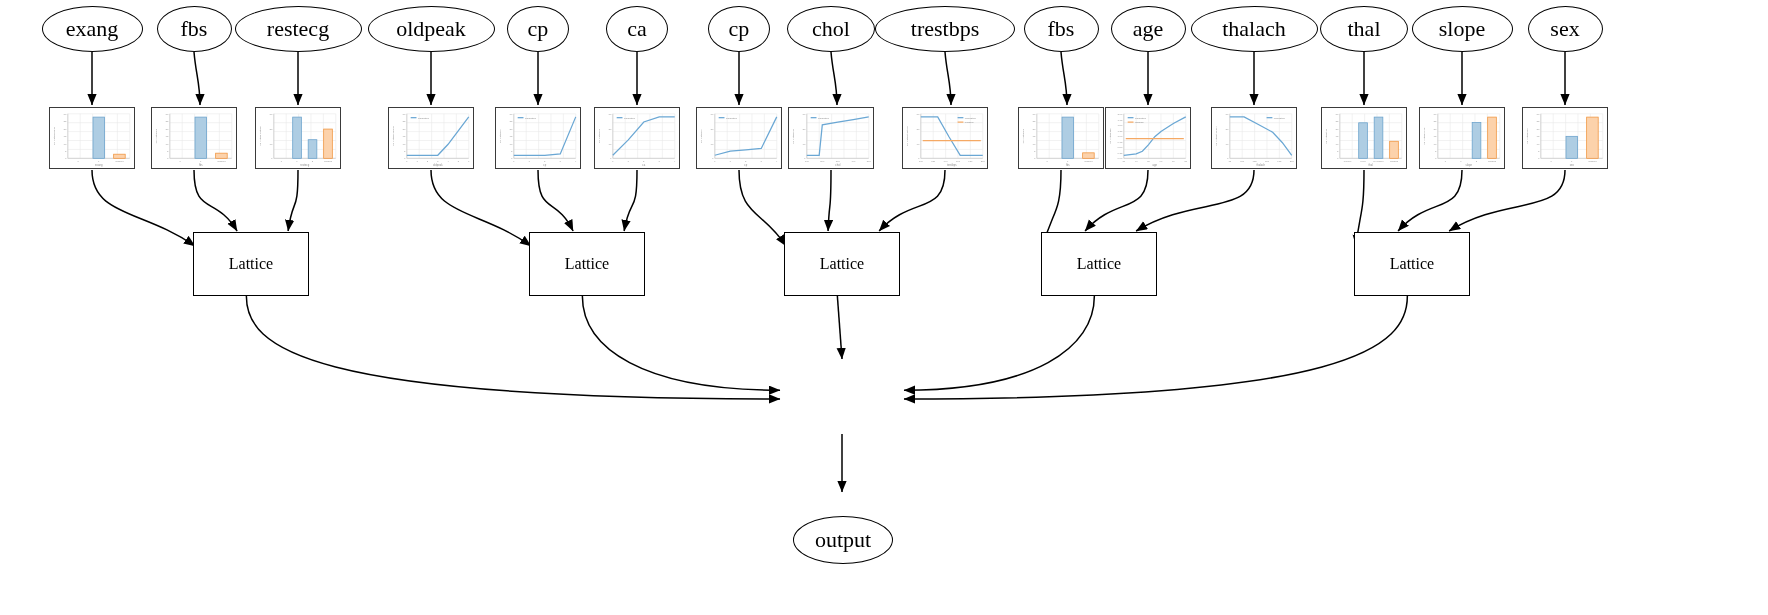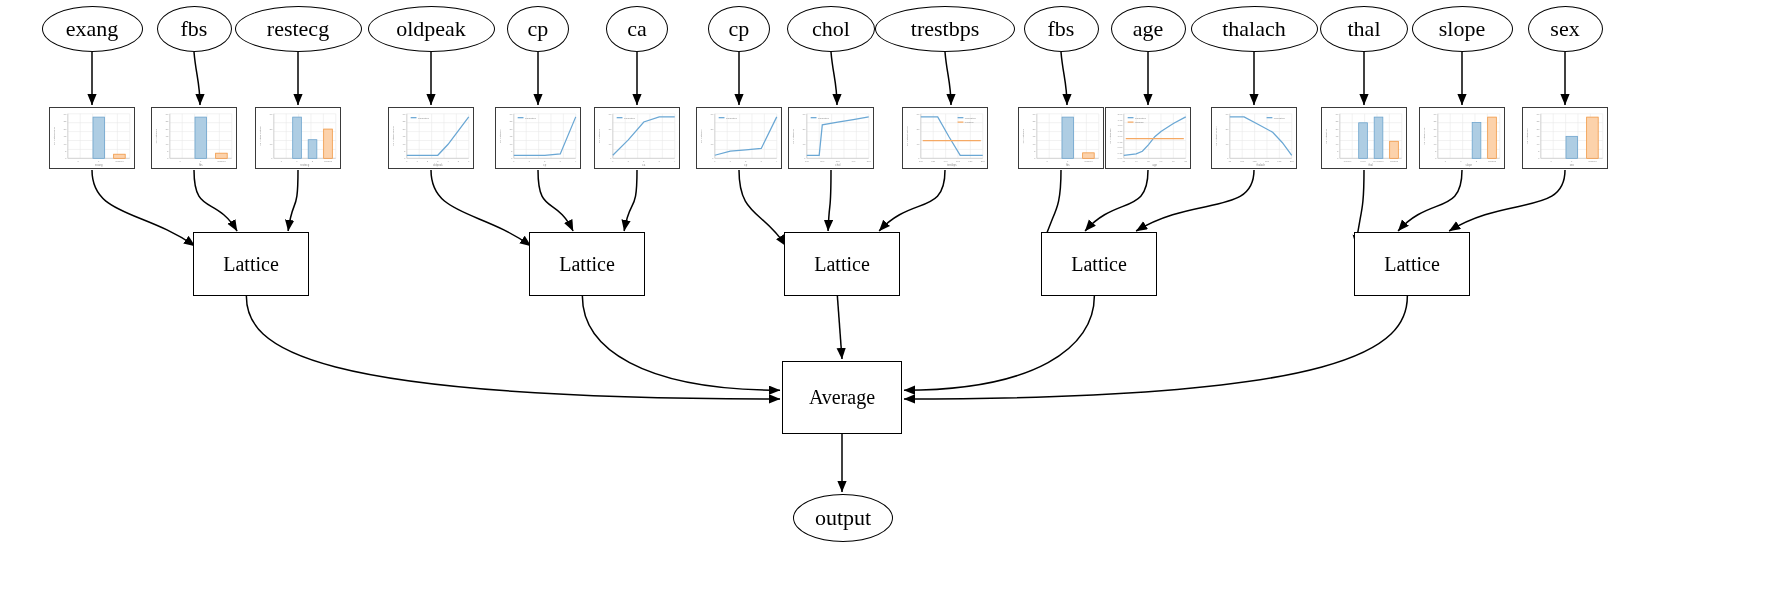--- a/index.html
+++ b/index.html
@@ -5,21 +5,21 @@
   html,body{margin:0;padding:0;background:#ffffff;}
   body{width:1768px;height:615px;overflow:hidden;
        font-family:"Liberation Serif",serif;color:#000;}
   #stage{position:relative;width:1768px;height:615px;margin-left:44px;}
   svg.layer{position:absolute;left:0;top:0;width:1768px;height:615px;pointer-events:none;}
   .node-ellipse{position:absolute;border:1.4px solid #000;border-radius:50%;
       background:#fff;display:flex;align-items:center;justify-content:center;
       font-size:22px;line-height:1;box-sizing:border-box;}
   .node-box{position:absolute;border:1.6px solid #000;background:#fff;
       display:flex;align-items:center;justify-content:center;
-      font-size:20px;box-sizing:border-box;}
+      font-size:16px;box-sizing:border-box;}
   .thumb{position:absolute;border:1.5px solid #3a3a3a;background:#fff;
       box-sizing:border-box;overflow:hidden;}
   .thumb svg{display:block;width:100%;height:100%;}
   .gridline{stroke:#e9e9e9;stroke-width:.6;}
   .axisline{stroke:#bdbdbd;stroke-width:.6;}
   .tick{fill:#9a9a9a;font-family:"Liberation Sans",sans-serif;}
   .ylab{fill:#8d8d8d;font-family:"Liberation Sans",sans-serif;}
   .barblue{fill:#aecde3;stroke:#6aa2cc;stroke-width:.8;}
   .barorange{fill:#fcd2ab;stroke:#f0953f;stroke-width:.8;}
   .lineblue{fill:none;stroke:#6aa7d4;stroke-width:1.3;}
@@ -654,21 +654,18 @@
           <text x="50" y="60" font-size="2.8" text-anchor="middle" class="ylab">sex</text>
           <text x="28.666666666666664" y="56" font-size="2.5" text-anchor="middle" class="tick">0</text>
           <rect x="44.026666666666664" y="29.283950617283953" width="11.946666666666667" height="22.716049382716047" class="barblue"></rect>
           <text x="50" y="56" font-size="2.5" text-anchor="middle" class="tick">1</text>
           <rect x="65.36" y="9.407407407407419" width="11.946666666666667" height="42.59259259259258" class="barorange"></rect>
           <text x="71.33333333333333" y="56" font-size="2.5" text-anchor="middle" class="tick">missing</text>
         </svg>
       </div>
     </div>
 
-  <div class="node-box" style="left:738px;top:361px;width:120px;height:73px;">
-    <span>Average</span>
-  </div>
 
-  <div class="node-ellipse" style="left:749px;top:494px;width:100px;height:48px;">
+  <div class="node-ellipse" style="left:749px;top:516px;width:100px;height:48px;">
     <span>output</span>
   </div>
 
 </div>
 
 </body></html>

